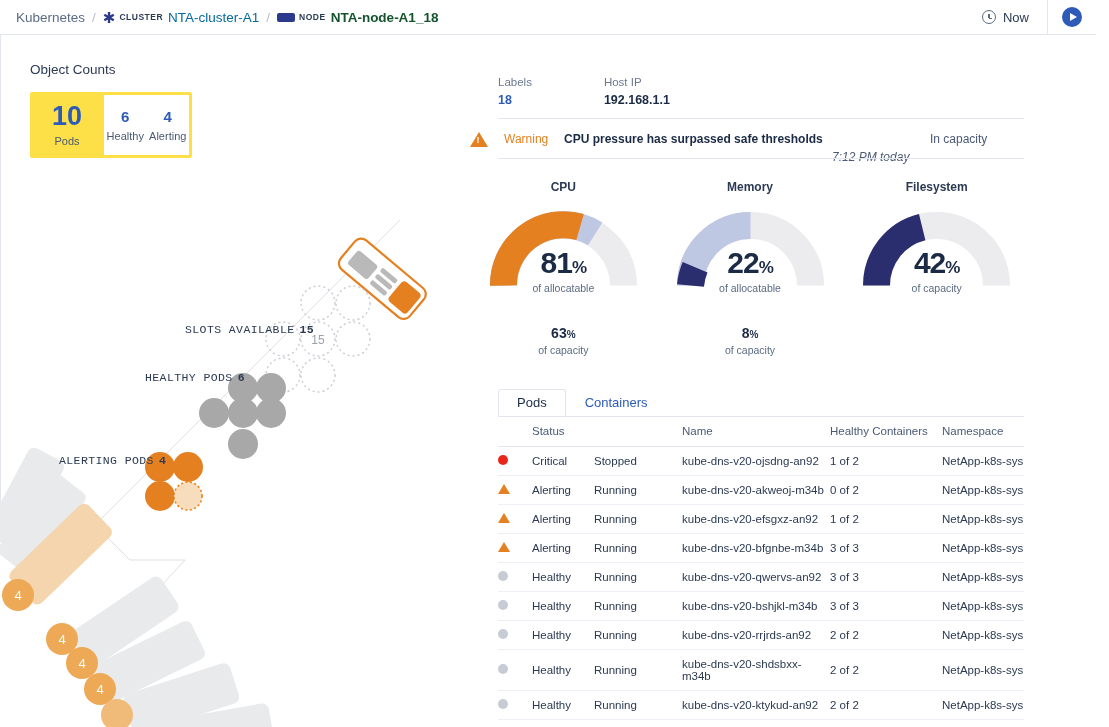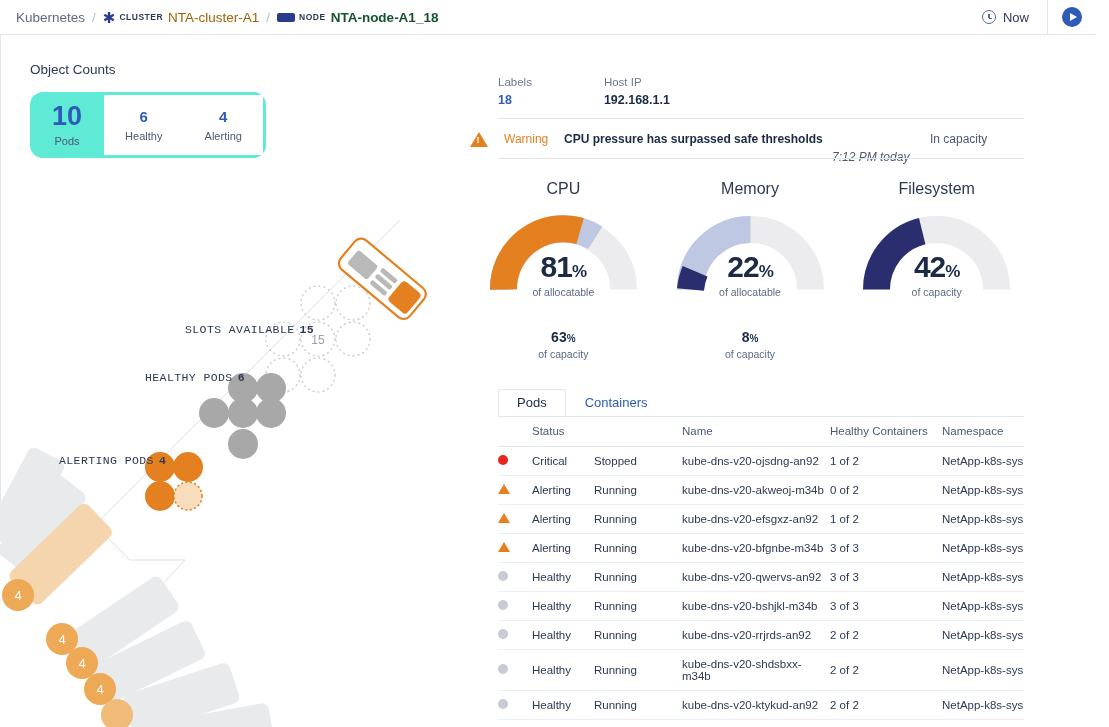--- a/index.html
+++ b/index.html
@@ -18,21 +18,21 @@
     border-bottom: 1px solid #e3e6ec; background: #fff;
     display: flex; align-items: center;
   }
   .crumbs { display: flex; align-items: center; padding-left: 16px; gap: 0; font-size: 13.5px; }
   .crumb-root { color: #5b6b84; }
   .crumb-sep { color: #b9c0cc; margin: 0 7px; }
   .crumb-kind {
     font-size: 8.5px; font-weight: bold; letter-spacing: .5px;
     color: #2b3a52; text-transform: uppercase; margin: 0 5px 0 4px;
   }
-  .crumb-val { color: #a16207; font-size: 13.5px; }
+  .crumb-val { color: #0369a1; font-size: 13.5px; }
   .crumb-val.strong { color: #14532d; font-weight: bold; }
   .asterisk-icon { color: #2b3a8c; font-size: 15px; line-height: 1; display:inline-block; }
   .node-chip { width: 18px; height: 9px; border-radius: 2px; background: #2b3a8c; display:inline-block; }
 
   .topright { margin-left: auto; display: flex; align-items: center; height: 100%; }
   .now-btn { display: flex; align-items: center; gap: 7px; padding: 0 18px; color: #2b3a52; font-size: 13px; }
   .clock-icon { width: 14px; height: 14px; border: 1.4px solid #5b6b84; border-radius: 50%; position: relative; }
   .clock-icon:before { content:""; position:absolute; left:5.5px; top:2.5px; width:1.3px; height:4.5px; background:#5b6b84; }
   .clock-icon:after { content:""; position:absolute; left:6px; top:6.5px; width:3.5px; height:1.3px; background:#5b6b84; }
   .vdiv { width: 1px; height: 35px; background: #e3e6ec; }
@@ -41,22 +41,22 @@
   .play-circle:after {
     content:""; position:absolute; left:7.5px; top:5.5px;
     border-left: 7px solid #fff; border-top: 4.5px solid transparent; border-bottom: 4.5px solid transparent;
   }
 
   .leftrail { position:absolute; left:0; top:35px; width:1px; height:470px; background:#e3e6ec; }
 
   
   .oc-title { position:absolute; left: 30px; top: 62px; font-size: 13.5px; color: #2b3a52; }
   .oc-box {
-    position:absolute; left: 30px; top: 92px; width: 236px; height: 66px;
-    background: #5eead4; border-radius: 13px; display: flex; align-items: stretch;
+    position:absolute; left: 30px; top: 92px; width: 162px; height: 66px;
+    background: #fde047; border-radius: 2px; display: flex; align-items: stretch;
   }
   .oc-primary { width: 74px; display:flex; flex-direction:column; align-items:center; justify-content:center; }
   .oc-primary .num { font-size: 27px; font-weight: bold; color: #2e5bb8; line-height: 1; }
   .oc-primary .lbl { font-size: 11px; color: #4a5a74; margin-top: 5px; }
   .oc-sub { flex:1; margin: 3px 3px 3px 0; background: #fff; display:flex; }
   .oc-cell { flex:1; display:flex; flex-direction:column; align-items:center; justify-content:center; }
   .oc-cell .num { font-size: 15px; font-weight: bold; color: #2e5bb8; line-height: 1; }
   .oc-cell .lbl { font-size: 11px; color: #4a5a74; margin-top: 6px; }
 
   
@@ -80,21 +80,21 @@
   .warn-tri { width:0;height:0;border-left:9px solid transparent;border-right:9px solid transparent;border-bottom:15px solid #e4801f; position:relative; }
   .warn-tri:after { content:"!"; position:absolute; left:-2.5px; top:3.5px; color:#fff; font-size:9px; font-weight:bold; }
   .alert-sev { color:#e4801f; margin-left: 16px; width: 60px; }
   .alert-msg { color:#1b2a45; font-weight:bold; }
   .alert-time { position:absolute; left: 362px; font-style: italic; color:#4a5a74;margin-top:36px; }
   .alert-state { position:absolute; left: 460px; color:#4a5a74; }
 
   
   .gauges { position:absolute; left:470px; top:180px; width: 560px; display:flex; }
   .gauge { width: 193px; display:flex; flex-direction:column; align-items:center; }
-  .gauge .gtitle { font-size: 16px; color: #2b3a52; margin-bottom: 14px; }
+  .gauge .gtitle { font-size: 12px; color: #2b3a52; margin-bottom: 14px; font-weight: bold; }
   .gwrap { position:relative; width: 155px; height: 90px; }
   .gcenter { position:absolute; left:0; right:0; top: 40px; text-align:center; }
   .gval { font-size: 30px; font-weight: bold; color:#1b2a45; line-height:1; letter-spacing:-1px; }
   .gval .pct { font-size: 17px; font-weight: bold; }
   .gsub { font-size: 10.5px; color:#5b6b84; margin-top: 4px; }
   .gsecond { margin-top: 27px; text-align:center; }
   .gsecond .v { font-size: 14px; font-weight:bold; color:#1b2a45; }
   .gsecond .v .pct { font-size: 10px; }
   .gsecond .s { font-size: 10.5px; color:#5b6b84; margin-top:3px; }
 

